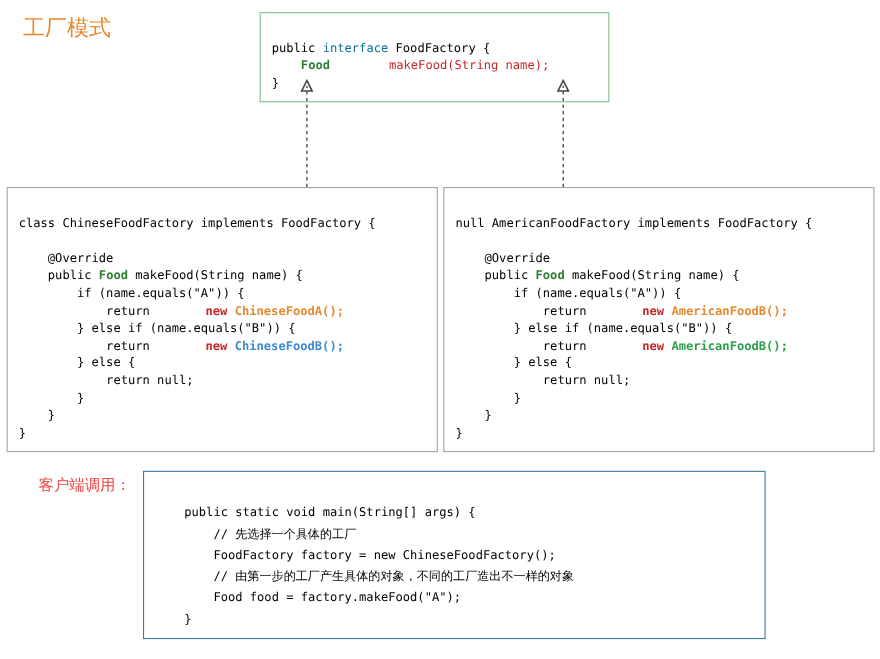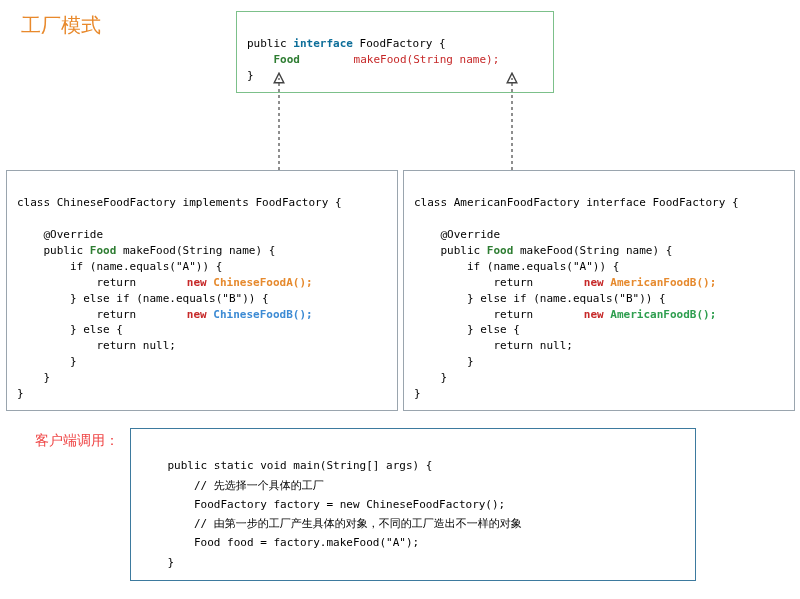--- a/index.html
+++ b/index.html
@@ -60,21 +60,21 @@
     background: #ffffff;
   }
   .box-client {
     left: 130px;
     top: 428px;
     width: 566px;
     border-color: #3d7a9e;
     background: #ffffff;
     line-height: 1.75;
   }
-  .kw { color: #0d6e99; font-weight: bold; }
+  .kw { color: #0d6e99; font-weight: normal; }
   .type-green { color: #2e7d32; font-weight: bold; }
   .call-red { color: #c62828; font-weight: normal; margin-left: 47px; }
   .ret-food { color: #2e7d32; font-weight: bold; }
   .newkw { color: #c62828; font-weight: bold; padding-left: 44px; }
   .cn-a-orange { color: #e68a2e; font-weight: bold; }
   .cn-b-blue  { color: #3d8bd4; font-weight: bold; }
   .am-a-orange { color: #e68a2e; font-weight: bold; }
   .am-b-green { color: #2e9e4f; font-weight: bold; }
   svg.arrow {
     position: absolute;
@@ -100,21 +100,21 @@
 <span><span>            return </span><span class="newkw">new </span><span class="cn-a-orange">ChineseFoodA();</span></span>
 <span>        } else if (name.equals("B")) {</span>
 <span><span>            return </span><span class="newkw">new </span><span class="cn-b-blue">ChineseFoodB();</span></span>
 <span>        } else {</span>
 <span>            return null;</span>
 <span>        }</span>
 <span>    }</span>
 <span>}</span></div>
 
 <div class="code-box box-american">
-<span>class AmericanFoodFactory interface FoodFactory {</span>
+<span>null AmericanFoodFactory implements FoodFactory {</span>
 <span></span>
 <span>    @Override</span>
 <span><span>    public </span><span class="ret-food">Food</span><span> makeFood(String name) {</span></span>
 <span>        if (name.equals("A")) {</span>
 <span><span>            return </span><span class="newkw">new </span><span class="am-a-orange">AmericanFoodB();</span></span>
 <span>        } else if (name.equals("B")) {</span>
 <span><span>            return </span><span class="newkw">new </span><span class="am-b-green">AmericanFoodB();</span></span>
 <span>        } else {</span>
 <span>            return null;</span>
 <span>        }</span>

